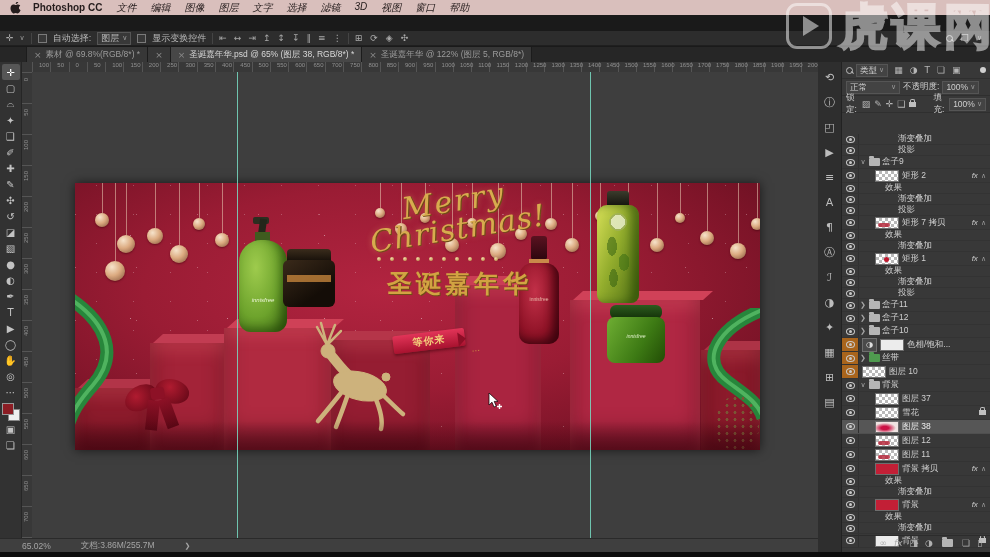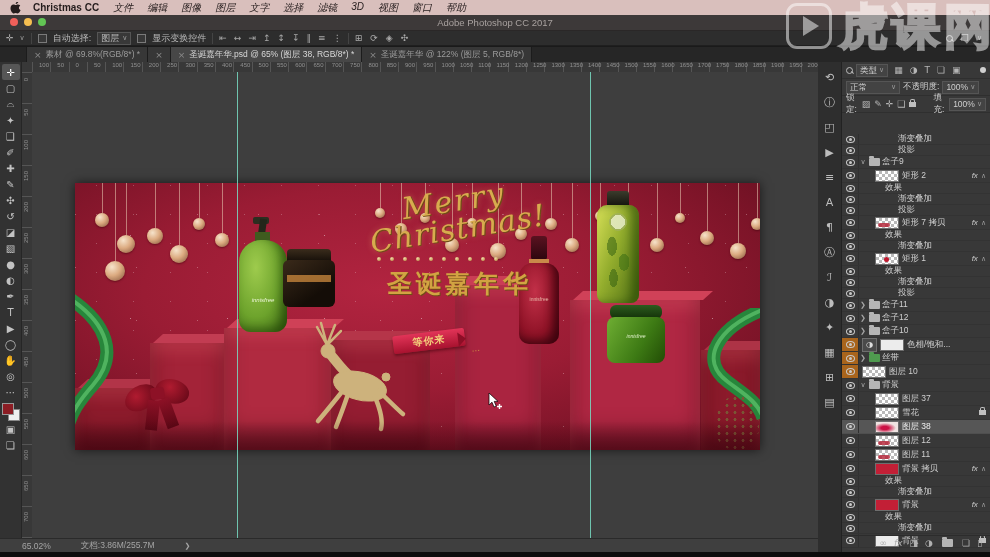--- a/index.html
+++ b/index.html
@@ -210,42 +210,36 @@
 <body>
 
 <div id="stage">
 
   <div class="abs" id="menubar">
     <span id="apple-logo">
       <svg width="11" height="12" viewBox="0 0 11 12">
           <path d="M7.6 1.1c-.5.6-1.3 1-1.9.9-.1-.7.3-1.4.7-1.8C6.9-.3 7.7-.6 8.3-.6c.1.7-.2 1.3-.7 1.7zM8.9 6c0-1.6 1.3-2.3 1.3-2.3S9.5 2.5 8 2.5c-1 0-1.8.6-2.3.6-.5 0-1.3-.6-2.2-.6C1.8 2.5.5 3.9.5 6.2c0 2.7 2 5.3 3.2 5.3.6 0 1.2-.5 2-.5s1.3.5 2 .5c1.2 0 2.6-2.3 2.9-3.5 0 0-1.7-.6-1.7-2z" fill="#241c1c"></path>
         </svg>
     </span>
-    <span id="app-name">Christmas CC</span>
+    <span id="app-name">Photoshop CC</span>
     <span id="menu-items" style="display:flex">
         <span class="menu-item">文件</span>
         <span class="menu-item">编辑</span>
         <span class="menu-item">图像</span>
         <span class="menu-item">图层</span>
         <span class="menu-item">文字</span>
         <span class="menu-item">选择</span>
         <span class="menu-item">滤镜</span>
         <span class="menu-item">3D</span>
         <span class="menu-item">视图</span>
         <span class="menu-item">窗口</span>
         <span class="menu-item">帮助</span>
       </span>
   </div>
 
-  <div class="abs" id="titlebar">
-    <span class="tl" style="left:10px;background:#f1605a"></span>
-    <span class="tl" style="left:24px;background:#f6be50"></span>
-    <span class="tl" style="left:38px;background:#62c554"></span>
-    <div id="title-text">Adobe Photoshop CC 2017</div>
-  </div>
 
   <div class="abs" id="optionsbar">
     <span class="ob-ic icon">✛</span>
     <span class="dd icon">∨</span>
     <span class="ob-sep"></span>
     <span class="ob-check"></span>
     <span>自动选择:</span>
     <span class="ob-select">
       <span>图层</span>
       <span class="dd icon">∨</span>

